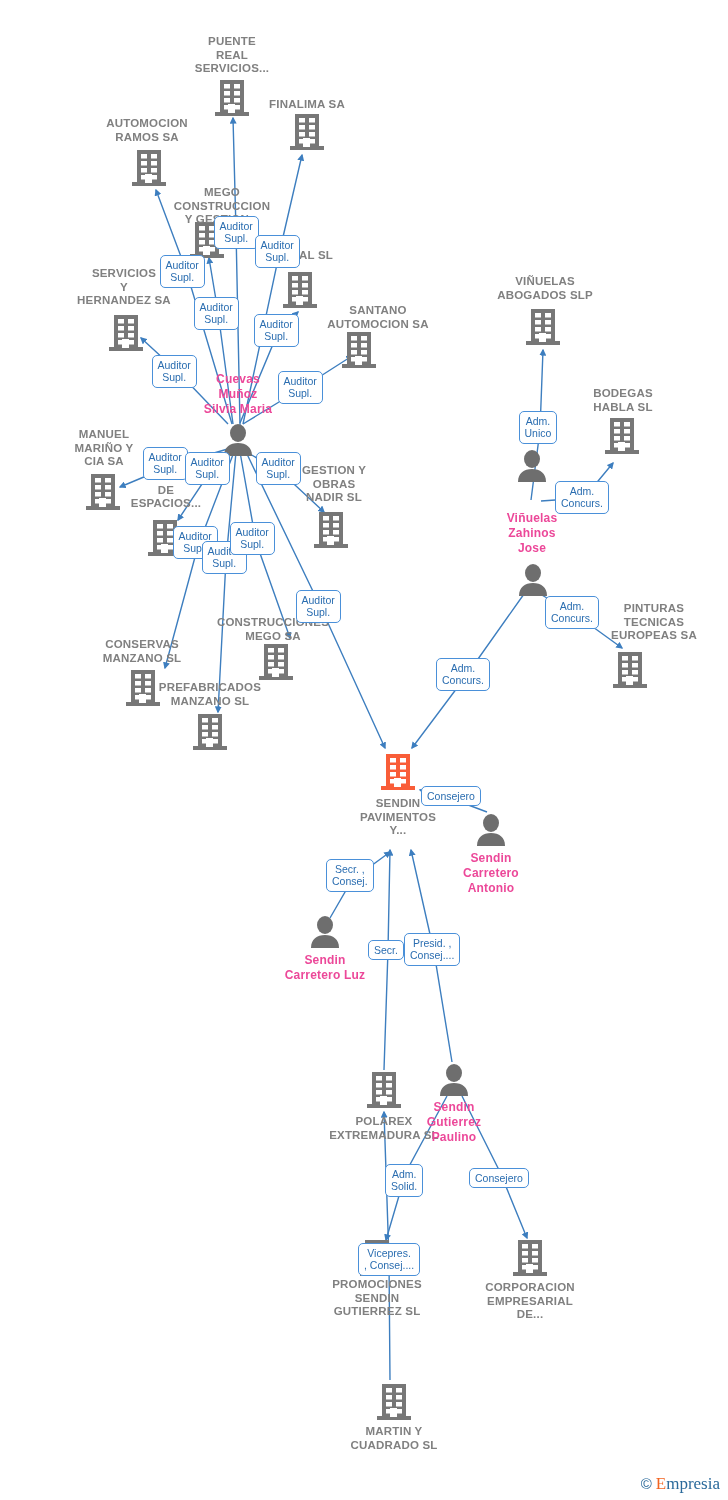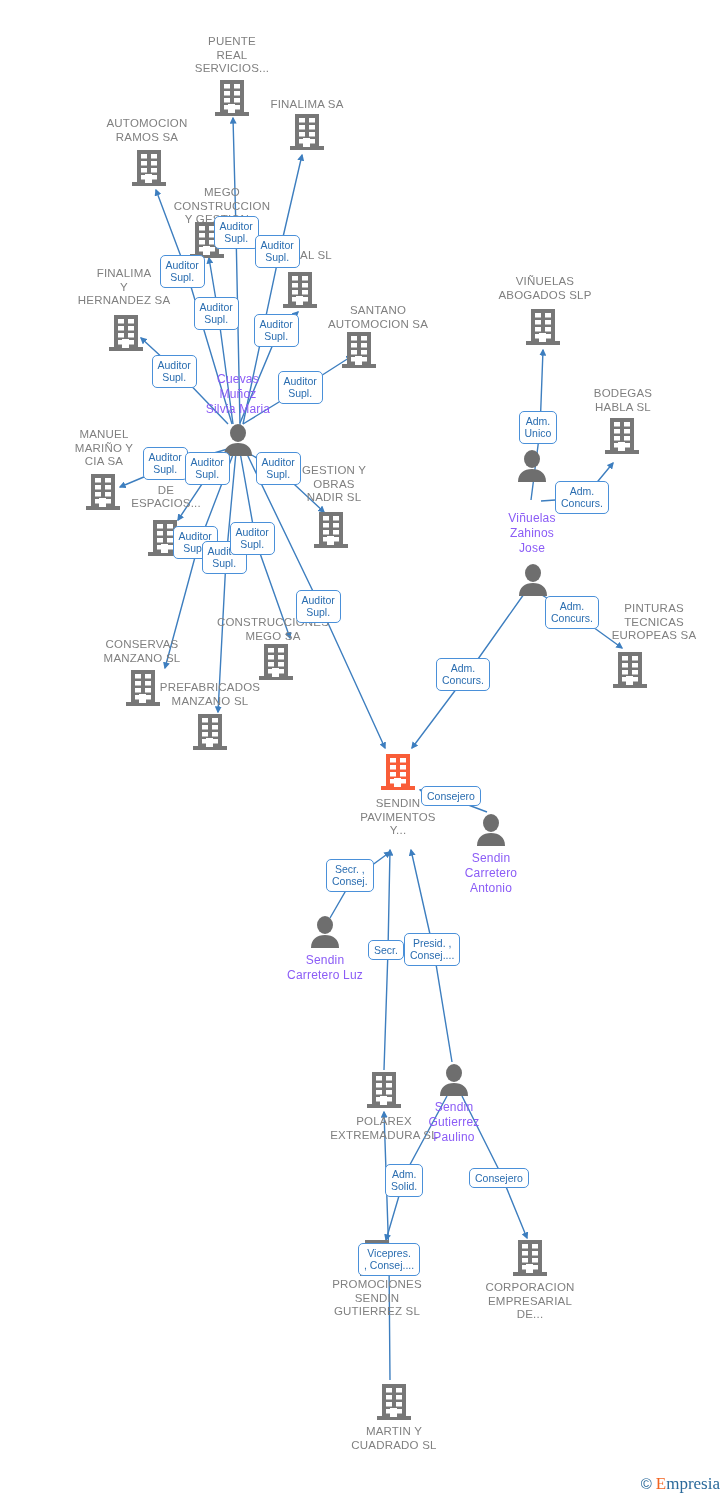--- a/index.html
+++ b/index.html
@@ -3,23 +3,23 @@
 <meta charset="utf-8">
 <style>
   html,body{margin:0;padding:0;background:#ffffff;}
   body{width:728px;height:1500px;position:relative;overflow:hidden;
        font-family:"Liberation Sans","DejaVu Sans",sans-serif;}
   #graph{position:absolute;left:0;top:0;width:728px;height:1500px;}
 
   .node-label{
     position:absolute;text-align:center;color:#808080;
     font-size:11.5px;line-height:13.5px;letter-spacing:.2px;
-    white-space:pre-line;pointer-events:none;
+    white-space:pre-line;pointer-events:none;font-weight:bold;
   }
-  .node-label.person{color:#8b5cf6;font-size:12px;line-height:15px;}
+  .node-label.person{color:#ec4899;font-size:12px;line-height:15px;}
 
   .edge-label{
     position:absolute;box-sizing:border-box;
     background:#ffffff;border:1.4px solid #4a90d9;border-radius:5px;
     color:#2a6db0;font-size:10.5px;line-height:12.5px;
     text-align:center;padding:3px 5px;white-space:pre-line;
   }
 
   #watermark{
     position:absolute;right:8px;bottom:8px;
@@ -371,21 +371,21 @@
     <div class="node-label" style="left: 152px; top: 35px; width: 160px;">PUENTE
 REAL
 SERVICIOS...</div>
     <div class="node-label" style="left: 227px; top: 98px; width: 160px;">FINALIMA SA</div>
     <div class="node-label" style="left: 67px; top: 117px; width: 160px;">AUTOMOCION
 RAMOS SA</div>
     <div class="node-label" style="left: 142px; top: 186px; width: 160px;">MEGO
 CONSTRUCCION
 Y GESTION...</div>
     <div class="node-label" style="left: 236px; top: 249px; width: 160px;">AL SL</div>
-    <div class="node-label" style="left: 44px; top: 267px; width: 160px;">FINALIMA
+    <div class="node-label" style="left: 44px; top: 267px; width: 160px;">SERVICIOS
 Y
 HERNANDEZ SA</div>
     <div class="node-label" style="left: 298px; top: 304px; width: 160px;">SANTANO
 AUTOMOCION SA</div>
     <div class="node-label" style="left: 465px; top: 275px; width: 160px;">VIÑUELAS
 ABOGADOS SLP</div>
     <div class="node-label" style="left: 543px; top: 387px; width: 160px;">BODEGAS
 HABLA SL</div>
     <div class="node-label person" style="left: 158px; top: 372px; width: 160px;">Cuevas
 Muñoz

